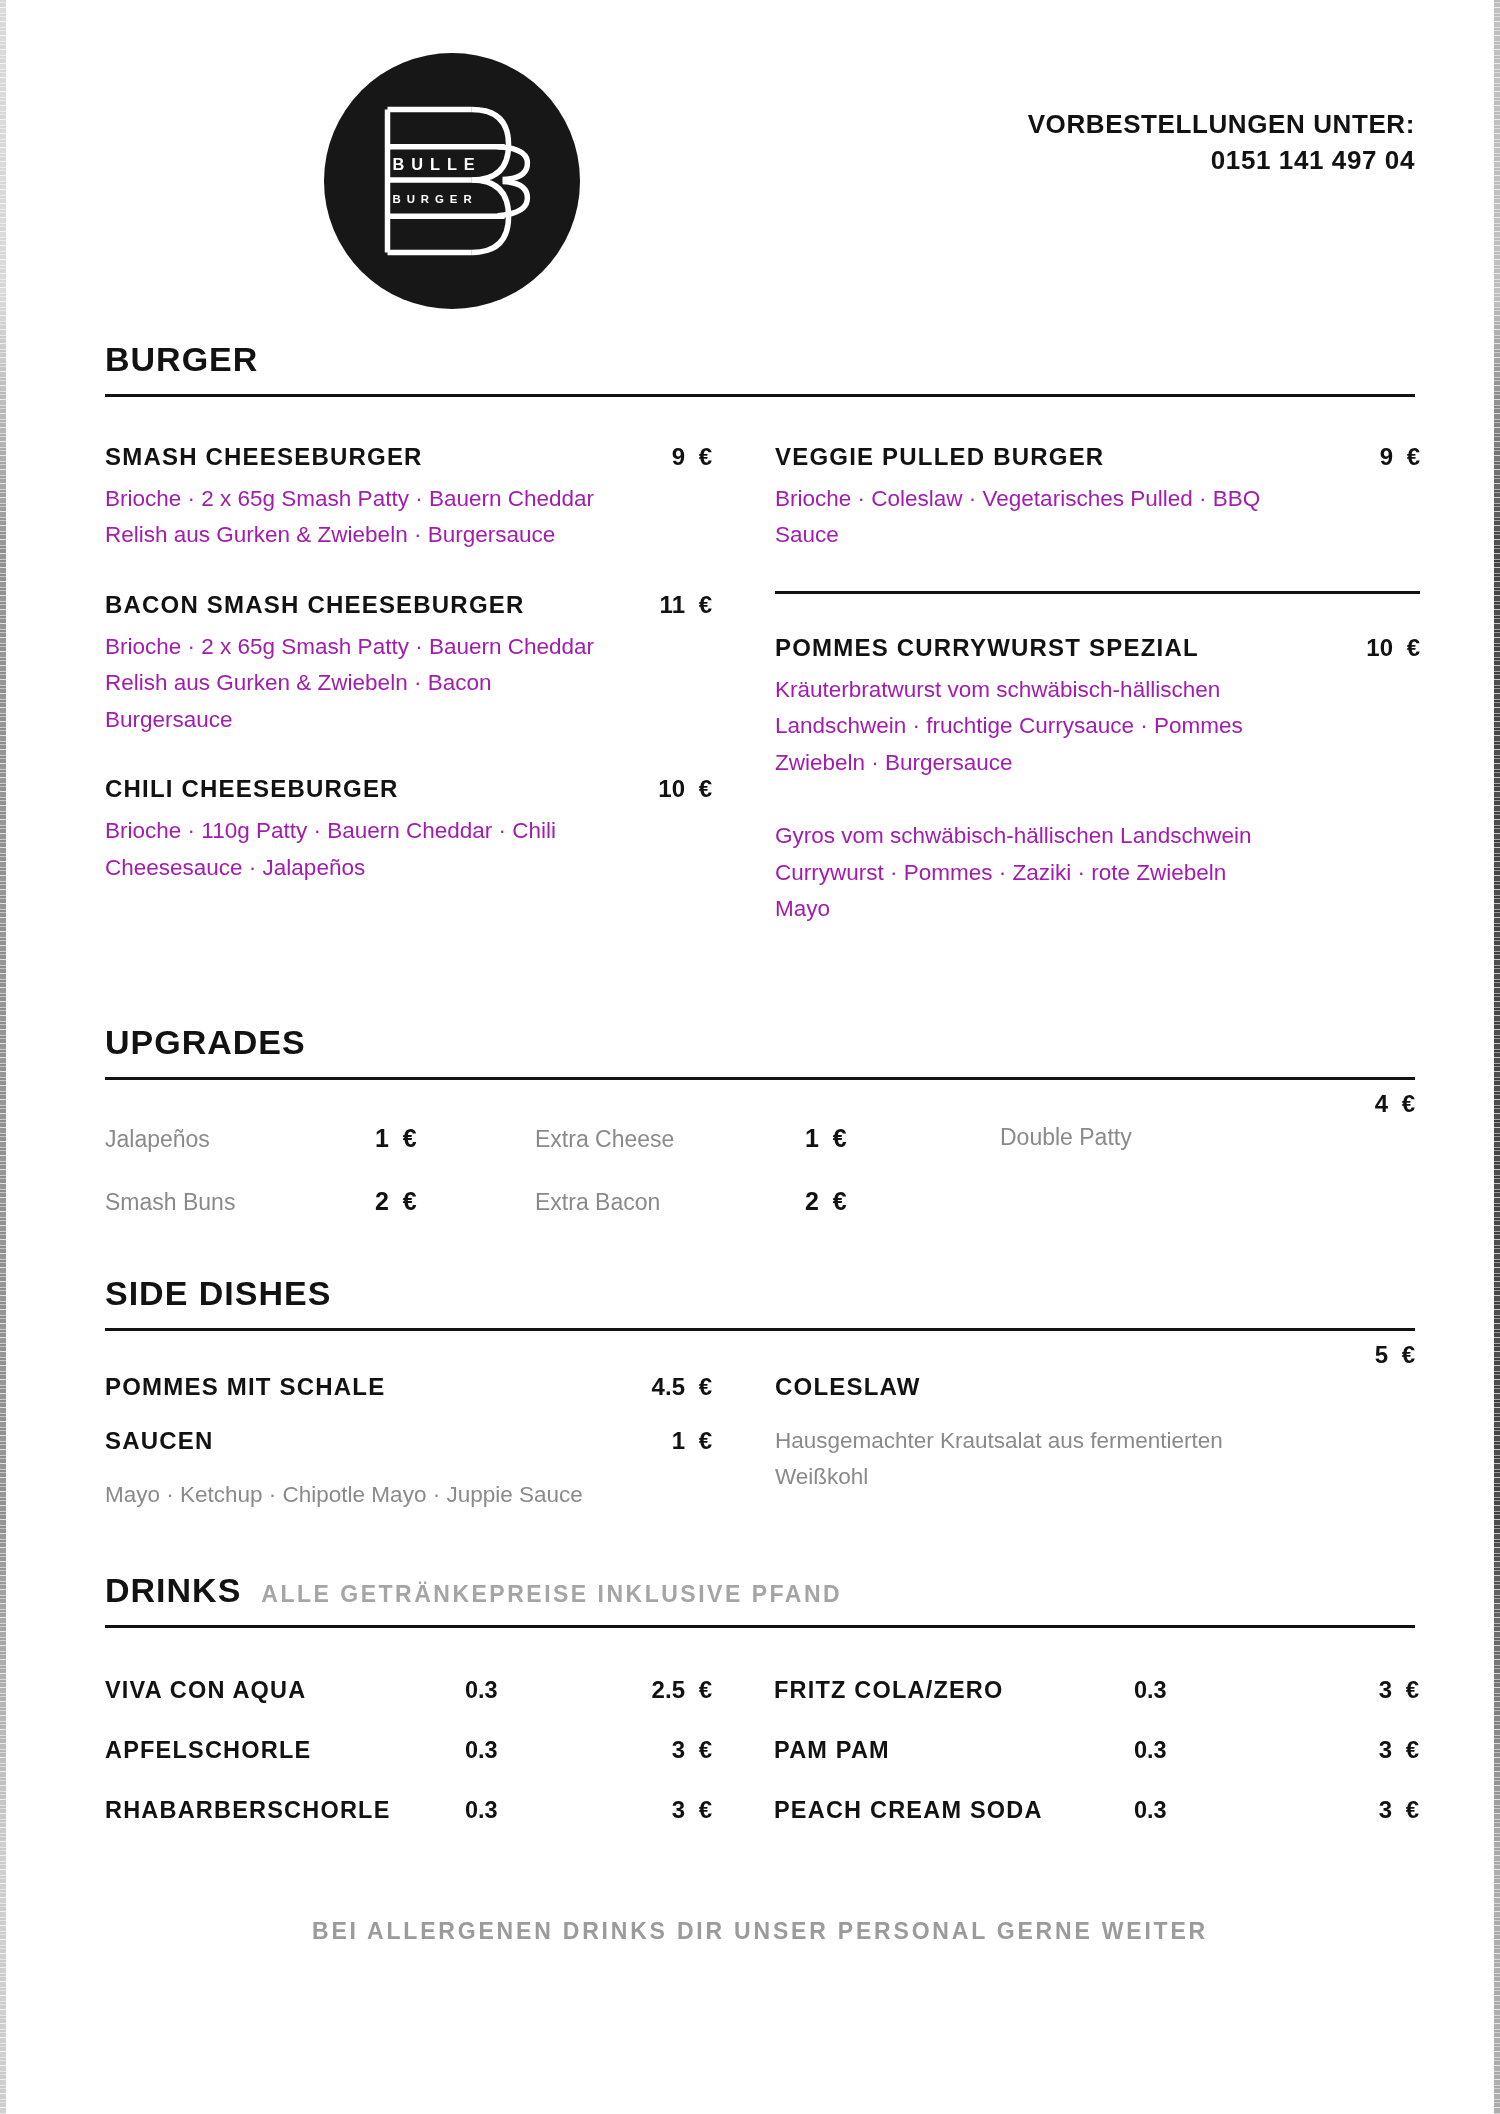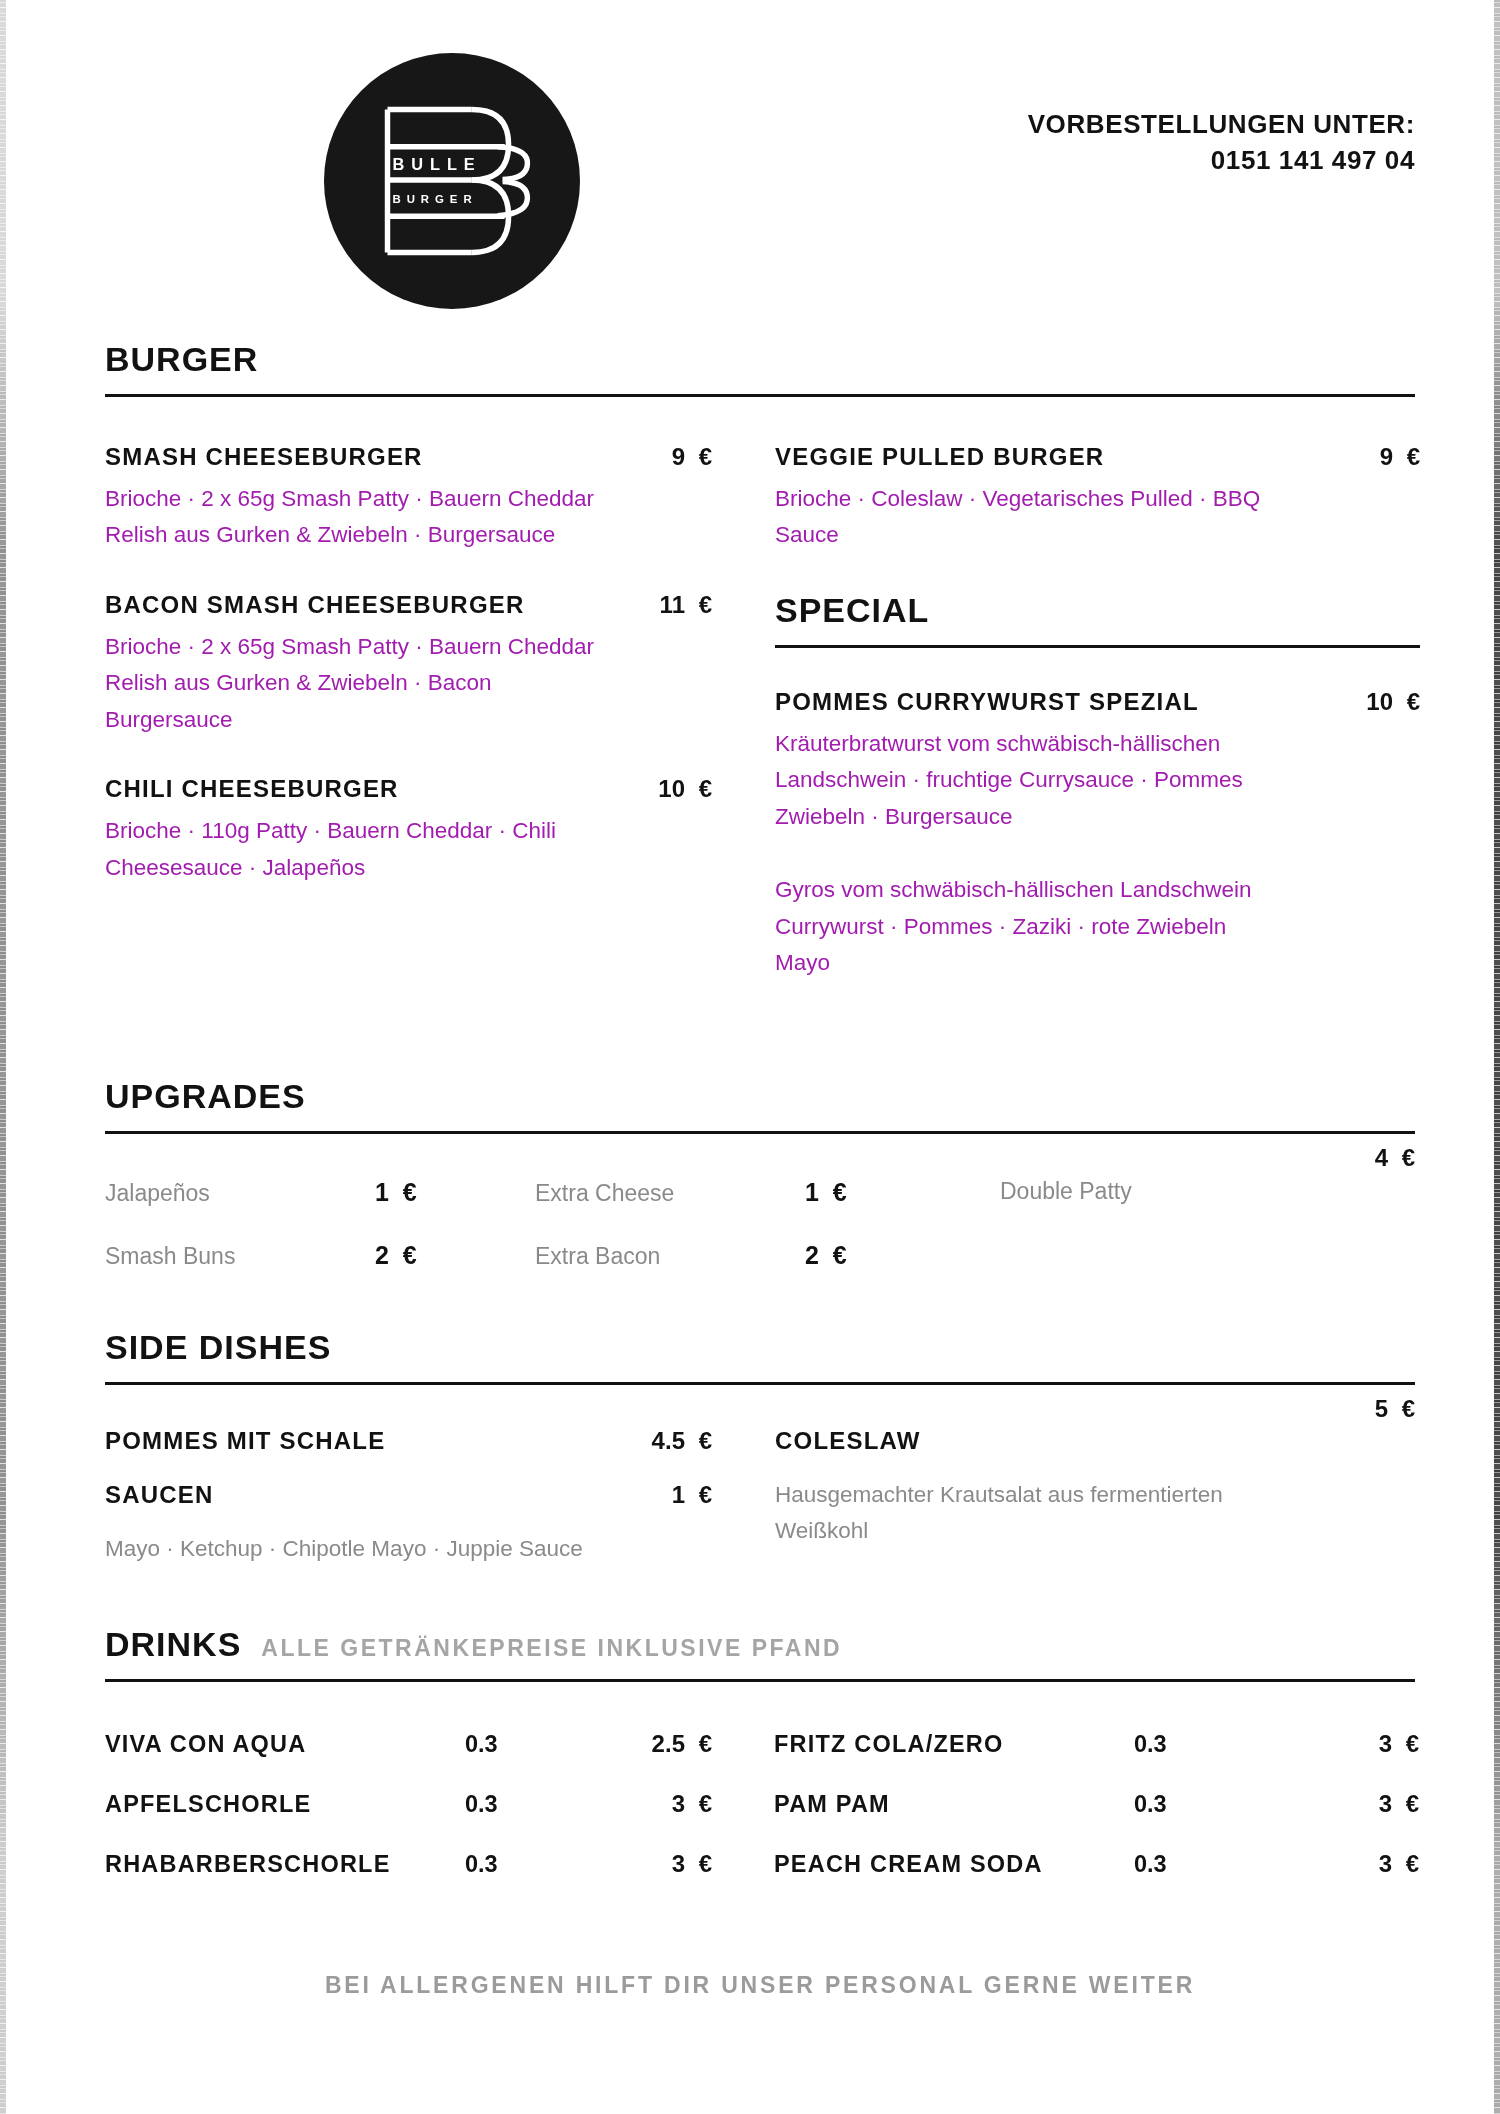--- a/index.html
+++ b/index.html
@@ -145,21 +145,20 @@
           <div class="item">
             <div class="item-head">
               <span class="item-name">VEGGIE PULLED BURGER</span>
               <span class="price">9 €</span>
             </div>
             <div class="desc">Brioche · Coleslaw · Vegetarisches Pulled · BBQ
 Sauce</div>
           </div>
 
           <div class="special-block">
-            <div class="section-title sub-section-title">SPECIAL</div>
             <div class="rule"></div>
             <div class="special-items">
               <div class="item">
                 <div class="item-head">
                   <span class="item-name">POMMES CURRYWURST SPEZIAL</span>
                   <span class="price">10 €</span>
                 </div>
                 <div class="desc">Kräuterbratwurst vom schwäbisch-hällischen
 Landschwein · fruchtige Currysauce · Pommes
 Zwiebeln · Burgersauce</div>
@@ -267,16 +266,16 @@
           </div>
           <div class="drink-row">
             <span class="drink-name">PEACH CREAM SODA</span>
             <span class="drink-size">0.3</span>
             <span class="price drink-price">3 €</span>
           </div>
         </div>
       </div>
     </div>
 
-    <div class="footer">BEI ALLERGENEN HILFT DIR UNSER PERSONAL GERNE WEITER</div>
+    <div class="footer">BEI ALLERGENEN DRINKS DIR UNSER PERSONAL GERNE WEITER</div>
 
   </div>
 </div>
 
 </body></html>

